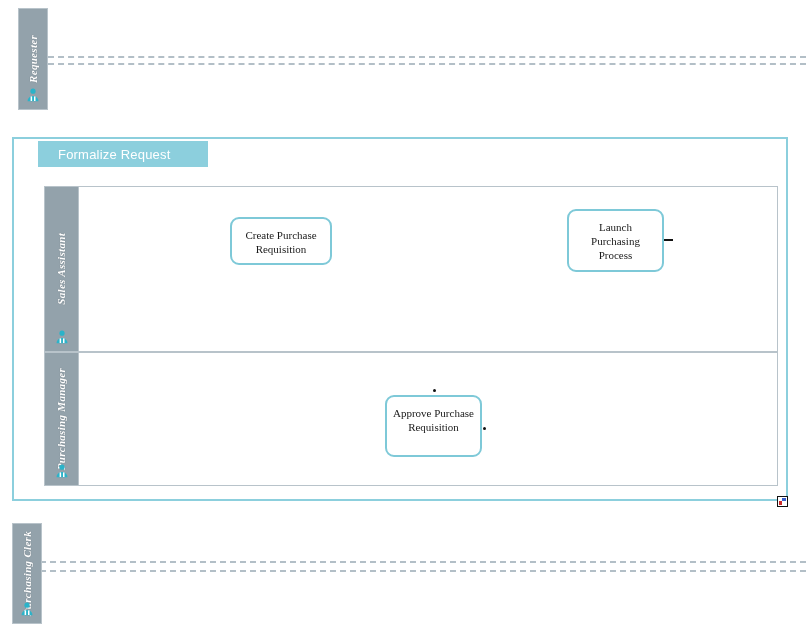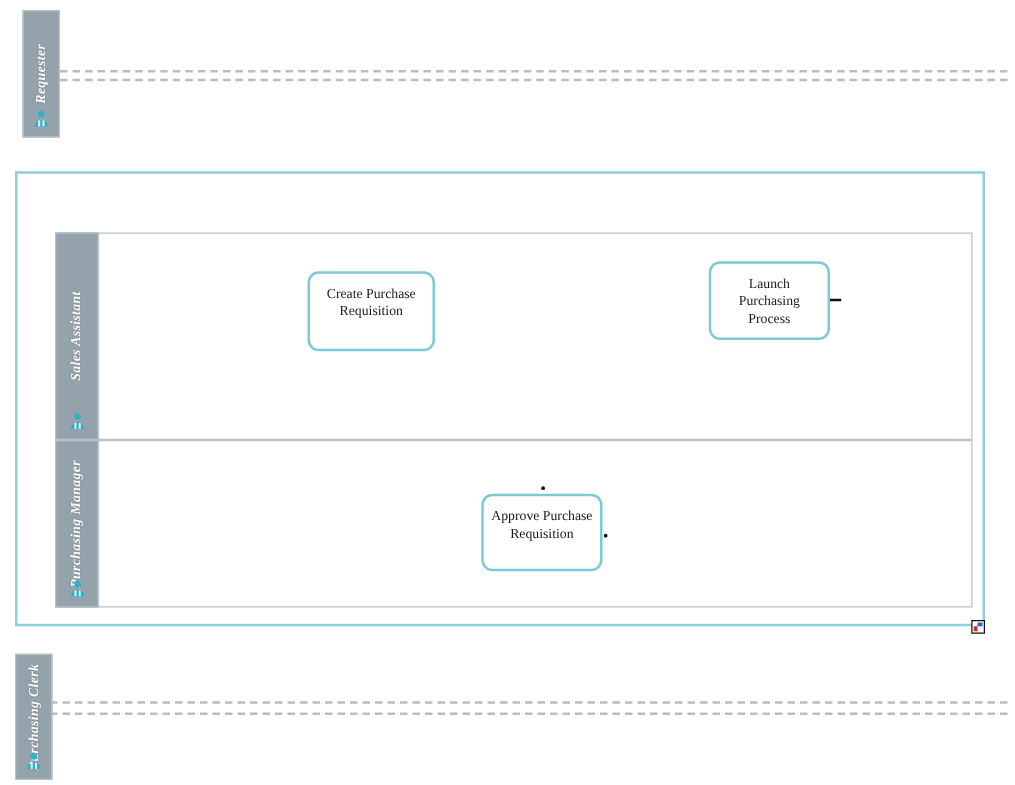--- a/index.html
+++ b/index.html
@@ -133,20 +133,21 @@
           <path d="M2.6 14.2c0-3 2.4-5.2 5.4-5.2s5.4 2.2 5.4 5.2z" fill="#2bb3c9"></path>
           <rect x="5.6" y="9.4" width="1.5" height="4.6" fill="#ffffff"></rect>
           <rect x="9.0" y="9.4" width="1.5" height="4.6" fill="#ffffff"></rect>
         </svg>
       </span>
     </div>
   </div>
 
   <div class="pool-outer" style="left:12px;top:137px;width:776px;height:364px;">
 
+    <div class="pool-title" style="left:24px;top:2px;width:170px;height:26px;">Formalize Request</div>
 
     <div class="lane-box" style="left:30px;top:47px;width:734px;height:166px;">
       <div class="lane-head" style="left:-1px;top:-1px;width:35px;height:166px;">
         <span class="vtext">Sales Assistant</span>
         <span class="person">
           <svg viewBox="0 0 16 16" width="16" height="16" aria-hidden="true">
             <circle cx="8" cy="4.2" r="2.6" fill="#2bb3c9"></circle>
             <path d="M2.6 14.2c0-3 2.4-5.2 5.4-5.2s5.4 2.2 5.4 5.2z" fill="#2bb3c9"></path>
             <rect x="5.6" y="9.4" width="1.5" height="4.6" fill="#ffffff"></rect>
             <rect x="9.0" y="9.4" width="1.5" height="4.6" fill="#ffffff"></rect>
@@ -162,21 +163,21 @@
           <svg viewBox="0 0 16 16" width="16" height="16" aria-hidden="true">
             <circle cx="8" cy="4.2" r="2.6" fill="#2bb3c9"></circle>
             <path d="M2.6 14.2c0-3 2.4-5.2 5.4-5.2s5.4 2.2 5.4 5.2z" fill="#2bb3c9"></path>
             <rect x="5.6" y="9.4" width="1.5" height="4.6" fill="#ffffff"></rect>
             <rect x="9.0" y="9.4" width="1.5" height="4.6" fill="#ffffff"></rect>
           </svg>
         </span>
       </div>
     </div>
 
-    <div class="task" style="left:232px;top:78px;width:102px;height:64px;">
+    <div class="task" style="left:216px;top:78px;width:102px;height:48px;">
       <span class="tlabel">Create Purchase
 Requisition</span>
     </div>
 
     <div class="task" style="left:553px;top:70px;width:97px;height:63px;">
       <span class="tlabel">Launch
 Purchasing
 Process</span>
     </div>
     <div class="stub" style="left:650px;top:100px;width:9px;height:2px;"></div>

